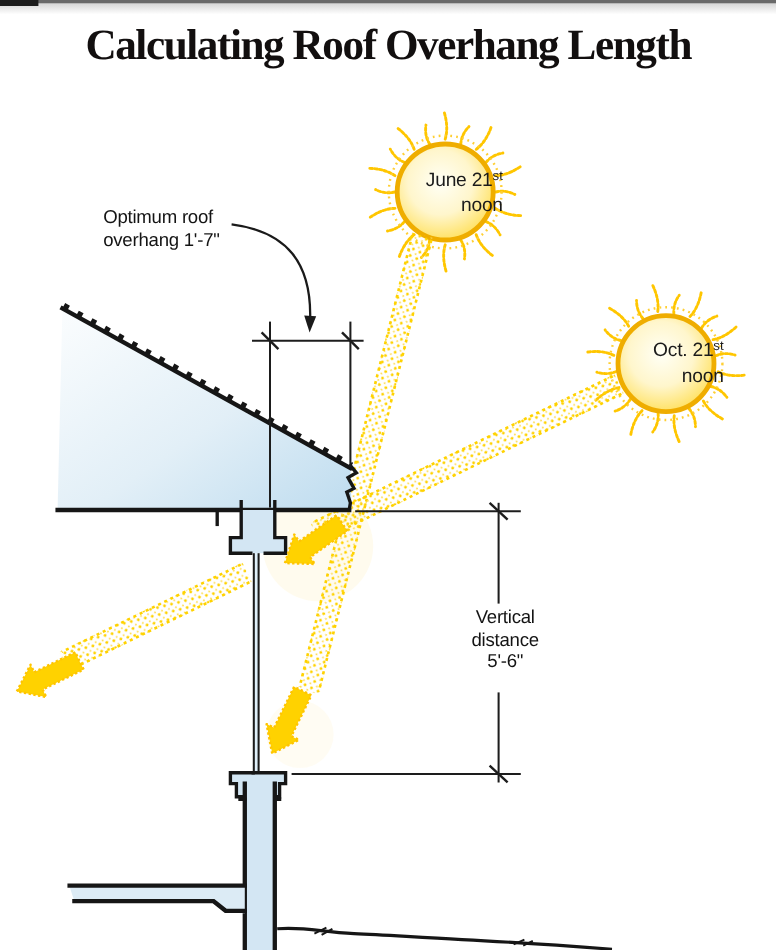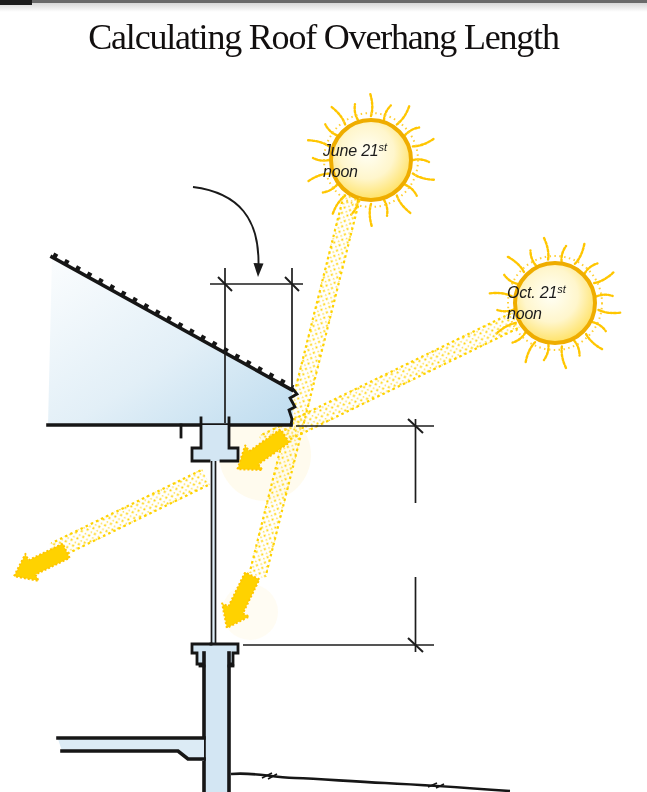--- a/index.html
+++ b/index.html
@@ -5,27 +5,27 @@
   html,body{margin:0;padding:0;background:#ffffff;}
   #page{position:relative;width:647px;height:792px;background:#ffffff;overflow:hidden;
         font-family:"Liberation Sans",sans-serif;color:#161616;}
   
   .top-edge{position:absolute;top:0;left:0;width:647px;height:2.5px;background:#6a6a6a;}
   .top-edge-fade{position:absolute;top:2.5px;left:0;width:647px;height:9px;
         background:linear-gradient(#d7d7d7,#ffffff);}
   .top-corner{position:absolute;top:0;left:0;width:32px;height:5px;background:#1c1c1c;}
 
   .title{position:absolute;top:16px;left:0;width:647px;text-align:center;
-         font-family:"Liberation Serif",serif;font-weight:normal;font-size:36px;
+         font-family:"Liberation Serif",serif;font-weight:bold;font-size:36px;
          letter-spacing:-1.2px;color:#120f0f;}
 
   .note{position:absolute;font-size:15.5px;line-height:18.5px;letter-spacing:-0.2px;color:#141414;}
   .optimum{left:86px;top:173px;}
   .vertical{left:372px;top:506px;width:98px;text-align:center;}
-  .sun-label{position:absolute;text-align:left;font-size:16px;line-height:19px;color:#1b1b1b;letter-spacing:-0.2px;font-style:italic;}
+  .sun-label{position:absolute;text-align:right;font-size:16px;line-height:19px;color:#1b1b1b;letter-spacing:-0.2px;}
   .sun-label .ord{font-size:11px;position:relative;top:-5px;letter-spacing:0;}
   .june{left:323px;top:141px;width:96px;}
   .dec{left:507px;top:283px;width:96px;}
 
   svg{position:absolute;top:0;left:0;}
   .thick{stroke:#161616;stroke-width:3.6;fill:none;stroke-linecap:square;}
   .mid{stroke:#161616;stroke-width:2.8;fill:none;stroke-linecap:square;}
   .thin{stroke:#1d1d1d;stroke-width:1.7;fill:none;}
   .tick{stroke:#1d1d1d;stroke-width:2;fill:none;}
   .ray{stroke:#FFC600;stroke-width:2.4;fill:none;stroke-dasharray:2.2 1.8;stroke-linecap:round;}
@@ -190,21 +190,30 @@
       <polygon points="258,277 253.5,263 263.5,263.5" fill="#1a1a1a"></polygon>
     </g>
 
     <use href="#fatArrow" transform="translate(262,452) rotate(-35)" class="sun-arrow"></use>
     <use href="#fatArrow" transform="translate(240,601) rotate(-64)" class="sun-arrow"></use>
     <use href="#fatArrow" transform="translate(41,563) rotate(-26)" class="sun-arrow"></use>
   </svg>
 
   <div class="title">Calculating Roof Overhang Length</div>
 
-
+  <div class="note optimum">
+    <div>Optimum roof</div>
+    <div>overhang 1'-7"</div>
+  </div>
+
+  <div class="note vertical">
+    <div>Vertical</div>
+    <div>distance</div>
+    <div>5'-6"</div>
+  </div>
 
   <div class="sun-label june">
     <div><span>June 21</span><span class="ord">st</span></div>
     <div>noon</div>
   </div>
 
   <div class="sun-label dec">
     <div><span>Oct. 21</span><span class="ord">st</span></div>
     <div>noon</div>
   </div>

